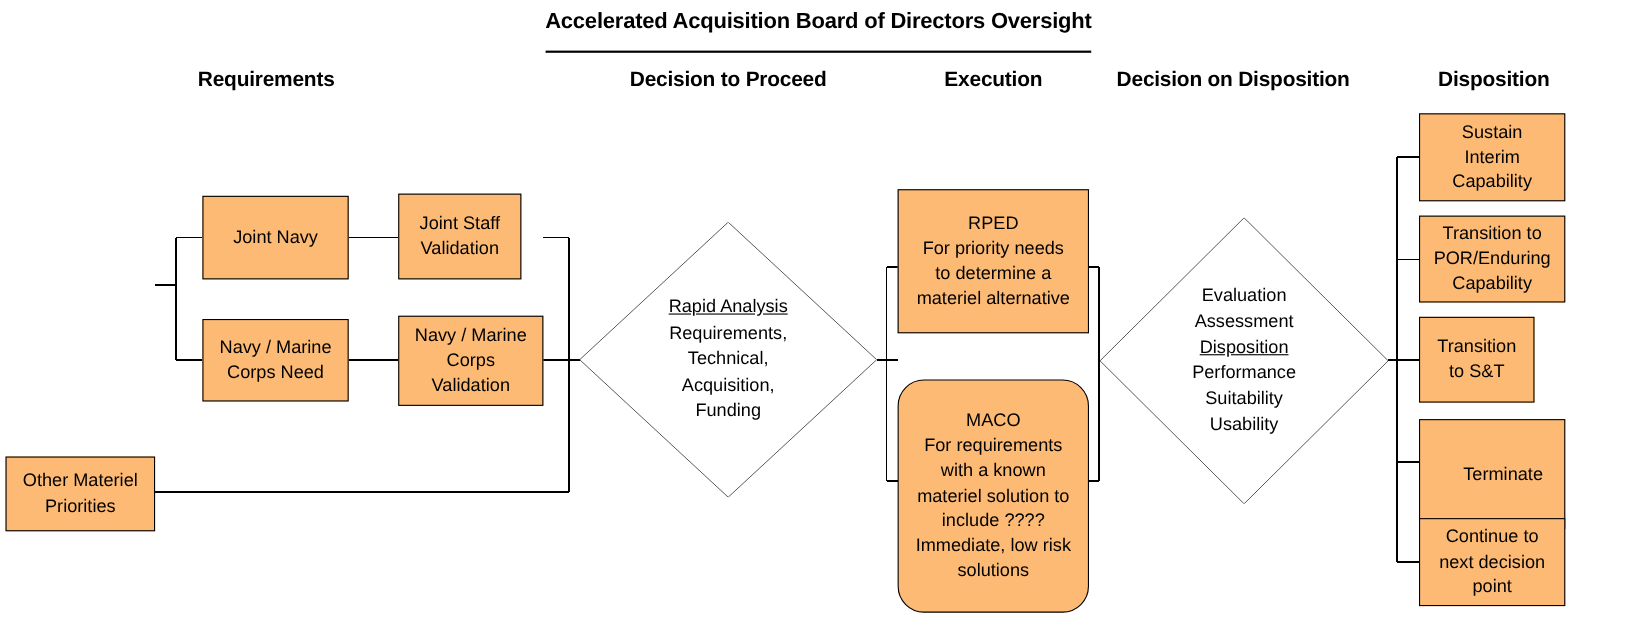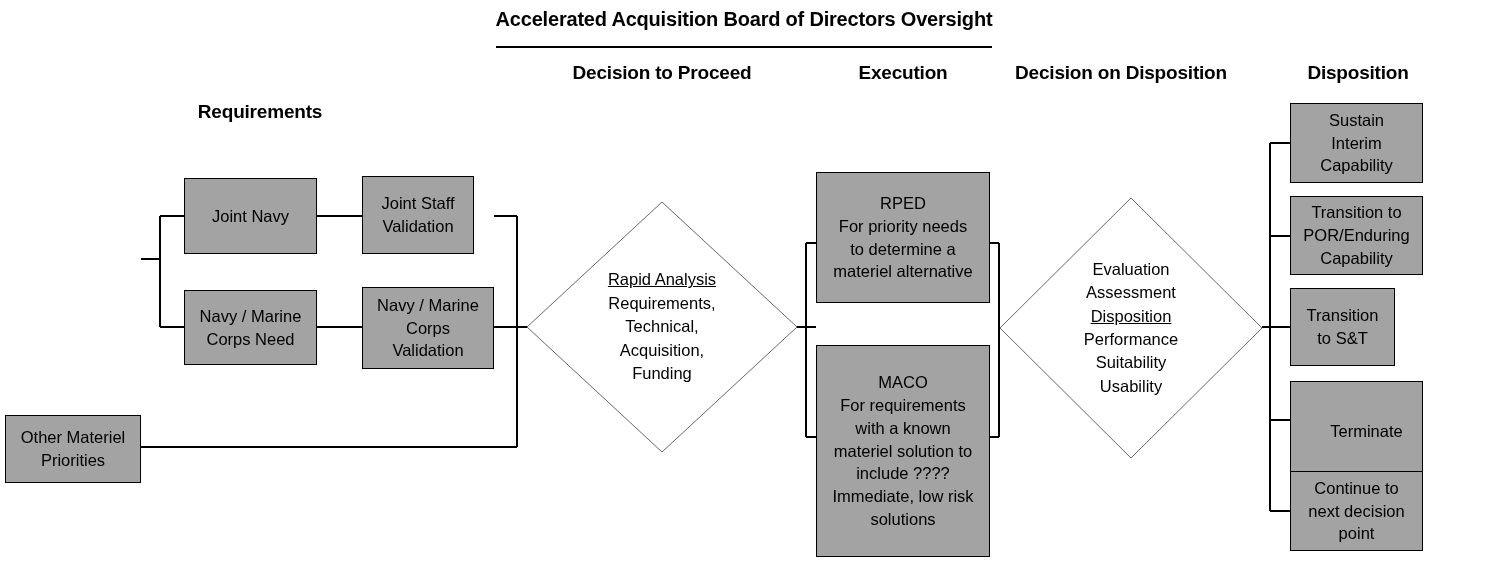--- a/index.html
+++ b/index.html
@@ -46,21 +46,21 @@
     font-size: 19px;
     font-weight: bold;
     text-align: center;
     letter-spacing: -0.2px;
     white-space: nowrap;
   }
   .node {
     position: absolute;
     box-sizing: border-box;
     border: 1.6px solid #000000;
-    background: #a3a3a3;
+    background: #fdba74;
     display: flex;
     align-items: center;
     justify-content: center;
     text-align: center;
     font-size: 16.5px;
     line-height: 1.38;
     padding: 2px 4px;
   }
   .node .node-text {
     white-space: pre-line;
@@ -132,21 +132,21 @@
       <path d="M999,327 L1000,327" stroke="#000000" stroke-width="1.6" fill="none" shape-rendering="crispEdges"></path>
       <path d="M1262,327 L1270,327" stroke="#000000" stroke-width="1.6" fill="none" shape-rendering="crispEdges"></path>
       <path d="M1270,143 L1270,511" stroke="#000000" stroke-width="1.6" fill="none" shape-rendering="crispEdges"></path>
       <path d="M1270,143 L1290,143" stroke="#000000" stroke-width="1.6" fill="none" shape-rendering="crispEdges"></path>
       <path d="M1270,236 L1290,236" stroke="#000000" stroke-width="1.6" fill="none" shape-rendering="crispEdges"></path>
       <path d="M1270,327 L1290,327" stroke="#000000" stroke-width="1.6" fill="none" shape-rendering="crispEdges"></path>
       <path d="M1270,420 L1290,420" stroke="#000000" stroke-width="1.6" fill="none" shape-rendering="crispEdges"></path>
       <path d="M1270,511 L1290,511" stroke="#000000" stroke-width="1.6" fill="none" shape-rendering="crispEdges"></path>
     </svg>
 
-  <div class="col-header" style="left: 192px; top: 62px; width: 136px; margin-top: 39px;">
+  <div class="col-header" style="left: 174px; top: 62px; width: 136px;">
     <span>Requirements</span>
   </div>
   <div class="col-header" style="left: 558px; top: 62px; width: 208px;">
     <span>Decision to Proceed</span>
   </div>
   <div class="col-header" style="left: 852px; top: 62px; width: 102px;">
     <span>Execution</span>
   </div>
   <div class="col-header" style="left: 1002px; top: 62px; width: 238px;">
     <span>Decision on Disposition</span>
@@ -174,21 +174,21 @@
   <div class="node" id="node-rped" style="left: 816px; top: 172px; width: 174px; height: 131px;">
     <span class="node-text">RPED
 For priority needs
 to determine a
 materiel alternative</span>
   </div>
   <div class="node" id="node-other_materiel" style="left: 5px; top: 415px; width: 136px; height: 68px;">
     <span class="node-text">Other Materiel
 Priorities</span>
   </div>
-  <div class="node" id="node-maco" style="left: 816px; top: 345px; width: 174px; height: 212px;">
+  <div class="node" id="node-maco" style="left: 816px; top: 345px; width: 174px; height: 212px; border-radius: 24px;">
     <span class="node-text">MACO
 For requirements
 with a known
 materiel solution to
 include ????
 Immediate, low risk
 solutions</span>
   </div>
   <div class="node" id="node-sustain" style="left: 1290px; top: 103px; width: 133px; height: 80px;">
     <span class="node-text">Sustain

